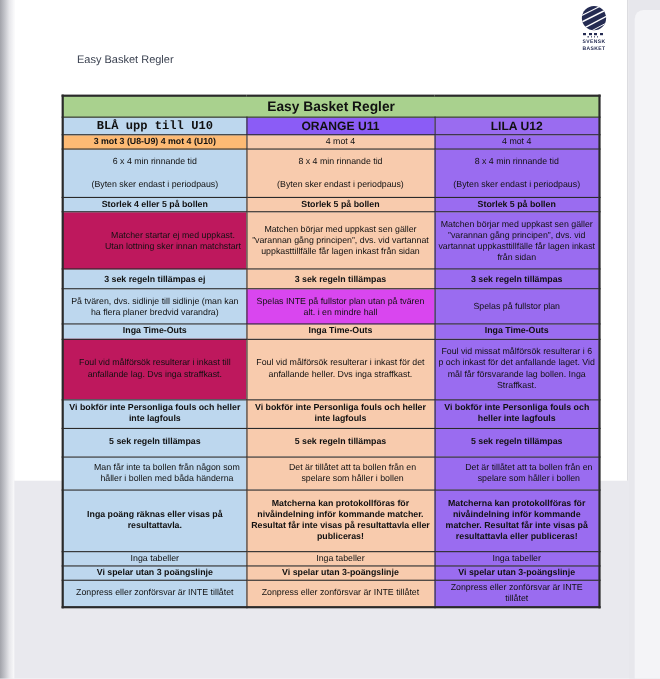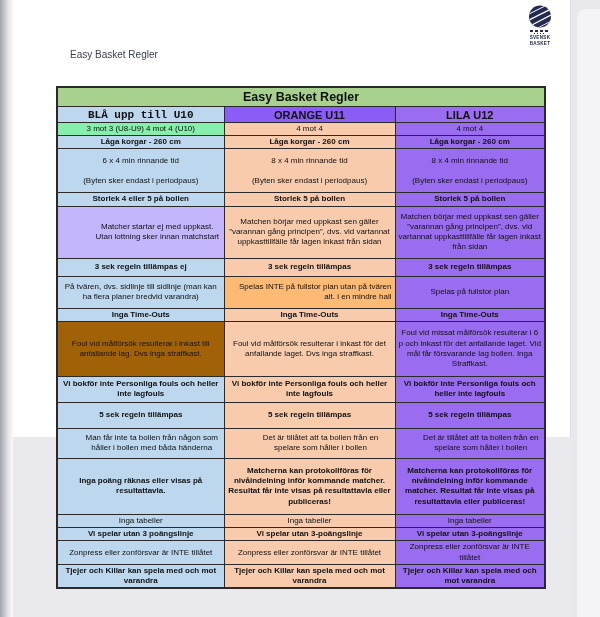--- a/index.html
+++ b/index.html
@@ -119,69 +119,64 @@
         <td colspan="3" class="title-cell" id="table-title-cell" style="background-color: rgb(169, 209, 142);">Easy Basket Regler</td>
       </tr>
       <tr id="col-head-row">
           <th style="background-color: rgb(189, 215, 238); font-family: Liberation Mono, monospace;">BLÅ upp till U10</th>
           <th style="background-color: #8b5cf6;">ORANGE U11</th>
           <th style="background-color: rgb(154, 108, 240);">LILA U12</th>
         </tr>
     </thead>
     <tbody id="rules-tbody">
         <tr class="row-0">
-          <td style="background-color: #86efac;">3 mot 3 (U8-U9) 4 mot 4 (U10)</td>
+          <td style="background-color: #fdba74; font-weight: bold;">3 mot 3 (U8-U9) 4 mot 4 (U10)</td>
           <td style="background-color: rgb(248, 203, 173);">4 mot 4</td>
           <td style="background-color: rgb(154, 108, 240);">4 mot 4</td>
-        </tr>
-        <tr class="row-1 bold">
-          <td style="background-color: rgb(189, 215, 238);">Låga korgar - 260 cm</td>
-          <td style="background-color: rgb(248, 203, 173);">Låga korgar - 260 cm</td>
-          <td style="background-color: rgb(154, 108, 240);">Låga korgar - 260 cm</td>
         </tr>
         <tr class="row-2">
           <td style="background-color: rgb(189, 215, 238);">6 x 4 min rinnande tid
 
 (Byten sker endast i periodpaus)</td>
           <td style="background-color: rgb(248, 203, 173);">8 x 4 min rinnande tid
 
 (Byten sker endast i periodpaus)</td>
           <td style="background-color: rgb(154, 108, 240);">8 x 4 min rinnande tid
 
 (Byten sker endast i periodpaus)</td>
         </tr>
         <tr class="row-3 bold">
           <td style="background-color: rgb(189, 215, 238); margin-top: 48px;">Storlek 4 eller 5 på bollen</td>
           <td style="background-color: rgb(248, 203, 173);">Storlek 5 på bollen</td>
           <td style="background-color: rgb(154, 108, 240);">Storlek 5 på bollen</td>
         </tr>
         <tr class="row-4">
-          <td style="background-color: #c4b5fd; padding-left: 36px;">Matcher startar ej med uppkast.
+          <td style="background-color: #be185d; padding-left: 36px;">Matcher startar ej med uppkast.
 Utan lottning sker innan matchstart</td>
           <td style="background-color: rgb(248, 203, 173);">Matchen börjar med uppkast sen gäller ”varannan gång principen”, dvs. vid vartannat uppkasttillfälle får lagen inkast från sidan</td>
           <td style="background-color: rgb(154, 108, 240);">Matchen börjar med uppkast sen gäller ”varannan gång principen”, dvs. vid vartannat uppkasttillfälle får lagen inkast från sidan</td>
         </tr>
         <tr class="row-5 bold">
           <td style="background-color: rgb(189, 215, 238);">3 sek regeln tillämpas ej</td>
           <td style="background-color: rgb(248, 203, 173);">3 sek regeln tillämpas</td>
           <td style="background-color: rgb(154, 108, 240);">3 sek regeln tillämpas</td>
         </tr>
         <tr class="row-6">
           <td style="background-color: rgb(189, 215, 238);">På tvären, dvs. sidlinje till sidlinje (man kan ha flera planer bredvid varandra)</td>
-          <td style="background-color: #fdba74; text-align: right;">Spelas INTE på fullstor plan utan på tvären alt. i en mindre hall</td>
+          <td style="background-color: #d946ef;">Spelas INTE på fullstor plan utan på tvären alt. i en mindre hall</td>
           <td style="background-color: rgb(154, 108, 240); margin-top: 28px;">Spelas på fullstor plan</td>
         </tr>
         <tr class="row-7 bold">
           <td style="background-color: rgb(189, 215, 238);">Inga Time-Outs</td>
           <td style="background-color: rgb(248, 203, 173);">Inga Time-Outs</td>
           <td style="background-color: rgb(154, 108, 240);">Inga Time-Outs</td>
         </tr>
         <tr class="row-8">
-          <td style="background-color: #a16207; margin-left: 45px;">Foul vid målförsök resulterar i inkast till anfallande lag. Dvs inga straffkast.</td>
-          <td style="background-color: rgb(248, 203, 173);">Foul vid målförsök resulterar i inkast för det anfallande laget. Dvs inga straffkast.</td>
+          <td style="background-color: #be185d; margin-left: 45px;">Foul vid målförsök resulterar i inkast till anfallande lag. Dvs inga straffkast.</td>
+          <td style="background-color: rgb(248, 203, 173);">Foul vid målförsök resulterar i inkast för det anfallande heller. Dvs inga straffkast.</td>
           <td style="background-color: rgb(154, 108, 240);">Foul vid missat målförsök resulterar i 6 p och inkast för det anfallande laget. Vid mål får försvarande lag bollen. Inga Straffkast.</td>
         </tr>
         <tr class="row-9 bold">
           <td style="background-color: rgb(189, 215, 238);">Vi bokför inte Personliga fouls och heller inte lagfouls</td>
           <td style="background-color: rgb(248, 203, 173);">Vi bokför inte Personliga fouls och heller inte lagfouls</td>
           <td style="background-color: rgb(154, 108, 240);">Vi bokför inte Personliga fouls och heller inte lagfouls</td>
         </tr>
         <tr class="row-11 bold">
           <td style="background-color: rgb(189, 215, 238);">5 sek regeln tillämpas</td>
           <td style="background-color: rgb(248, 203, 173);">5 sek regeln tillämpas</td>
@@ -205,25 +200,20 @@
         <tr class="row-15 bold">
           <td style="background-color: rgb(189, 215, 238);">Vi spelar utan 3 poängslinje</td>
           <td style="background-color: rgb(248, 203, 173);">Vi spelar utan 3-poängslinje</td>
           <td style="background-color: rgb(154, 108, 240);">Vi spelar utan 3-poängslinje</td>
         </tr>
         <tr class="row-16">
           <td style="background-color: rgb(189, 215, 238);">Zonpress eller zonförsvar är INTE tillåtet</td>
           <td style="background-color: rgb(248, 203, 173);">Zonpress eller zonförsvar är INTE tillåtet</td>
           <td style="background-color: rgb(154, 108, 240);">Zonpress eller zonförsvar är INTE tillåtet</td>
         </tr>
-        <tr class="row-17 bold">
-          <td style="background-color: rgb(189, 215, 238);">Tjejer och Killar kan spela med och mot varandra</td>
-          <td style="background-color: rgb(248, 203, 173);">Tjejer och Killar kan spela med och mot varandra</td>
-          <td style="background-color: rgb(154, 108, 240);">Tjejer och Killar kan spela med och mot varandra</td>
-        </tr>
       </tbody>
   </table>
 
 </div>
 
 <div class="right-area">
   <div class="scroll-panel"></div>
 </div>
 
 </body></html>

